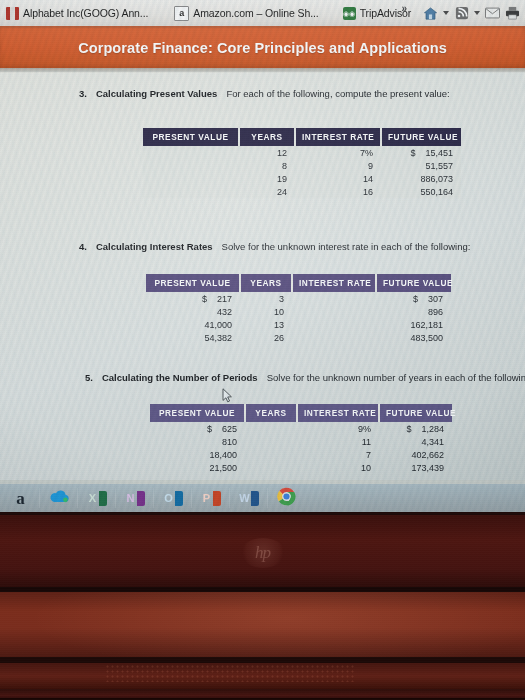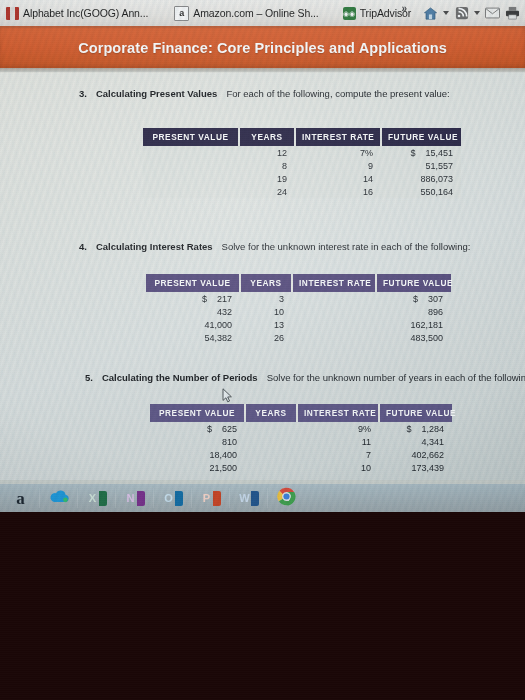--- a/index.html
+++ b/index.html
@@ -433,15 +433,28 @@
             </svg>
           </span>
         </div>
       </div>
     </div>
 
     <div class="moire"></div>
     <div class="vig"></div>
   </div>
 
+  <div class="bezel">
+    <div class="b1"></div>
+    <div class="b2"></div>
+    <div class="hplogo">hp</div>
+    <div class="b3"></div>
+    <div class="b4"></div>
+    <div class="b4sheen"></div>
+    <div class="b5"></div>
+    <div class="b6"></div>
+    <div class="grille"></div>
+    <div class="b7"></div>
+    <div class="b8"></div>
+  </div>
 
   <div class="photo-grain"></div>
 </div>
 
 </body></html>

